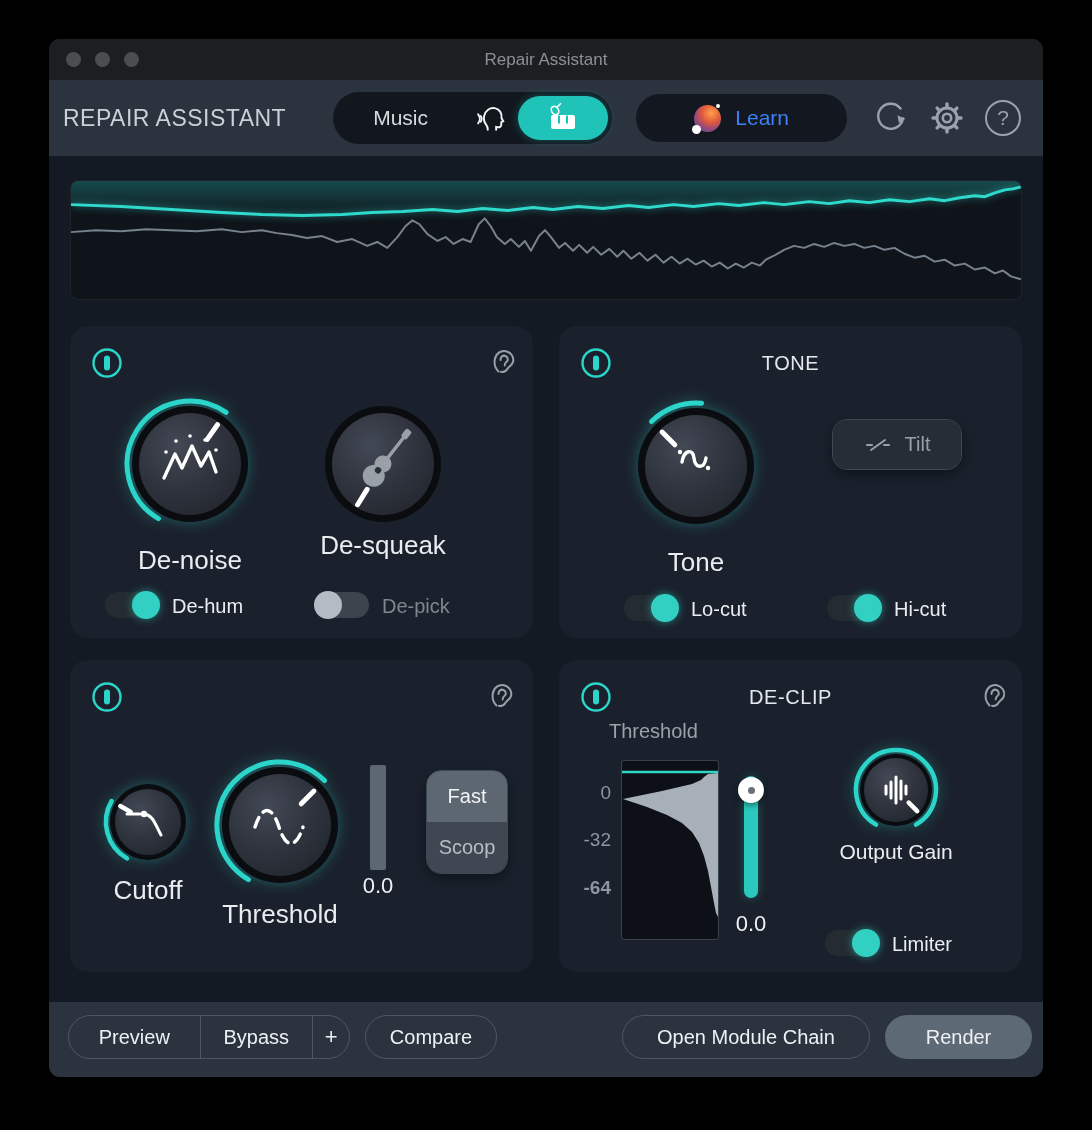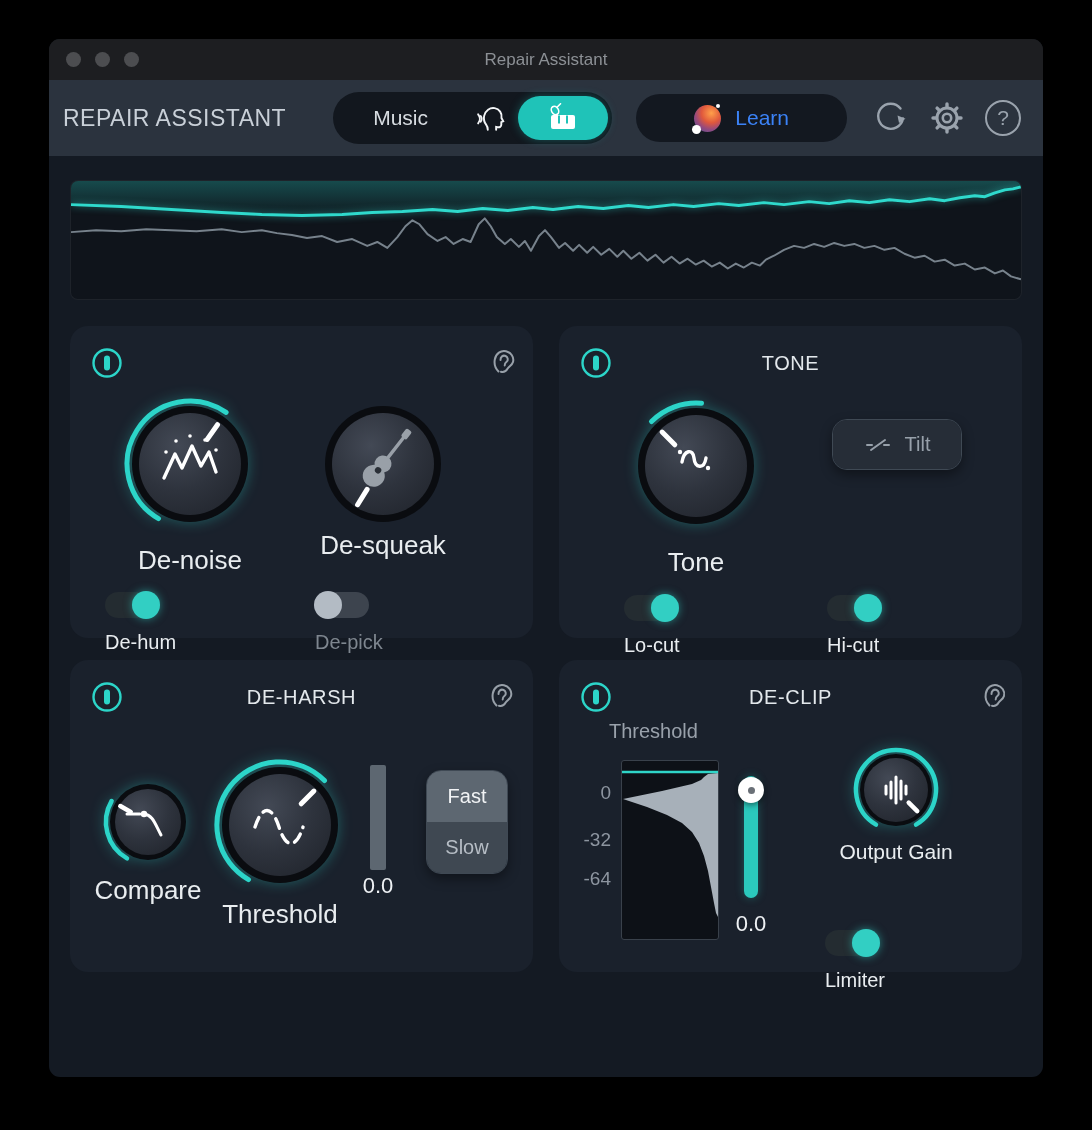--- a/index.html
+++ b/index.html
@@ -28,21 +28,21 @@
   .main{flex:1;padding:24px 21px 0;}
   .spectrum{height:120px;border-radius:8px;background:#0f141b;border:1px solid rgba(140,150,160,.12);overflow:hidden;box-sizing:border-box;}
   .grid{display:grid;grid-template-columns:1fr 1fr;gap:22px 26px;margin-top:26px;}
   .panel{height:312px;border-radius:18px;background:#1a212c;position:relative;}
   .power{position:absolute;left:21px;top:21px;width:32px;height:32px;}
   .ptitle{position:absolute;left:0;right:0;top:26px;text-align:center;font-size:20px;color:#e3e8ec;letter-spacing:.6px;}
   .ear{position:absolute;top:21px;width:26px;height:30px;}
   .knob{position:absolute;}
   .glow{filter:drop-shadow(0 0 7px rgba(44,213,201,.35));}
   .klabel{position:absolute;text-align:center;font-size:26px;color:#e9edf0;}
-  .trow{position:absolute;display:flex;align-items:flex-start;gap:13px;flex-direction:column;}
+  .trow{position:absolute;display:flex;align-items:flex-end;gap:13px;}
   .toggle{width:54px;height:26px;border-radius:13px;position:relative;}
   .toggle.on{background:#242c31;}
   .toggle.off{background:#3d444e;}
   .tknob{position:absolute;top:-1px;width:28px;height:28px;border-radius:50%;}
   .toggle.on .tknob{right:-1px;background:#32cfc3;box-shadow:0 0 9px rgba(50,207,195,.55);}
   .toggle.off .tknob{left:-1px;background:#b3bbc4;}
   .tlabel{font-size:20px;color:#e9edf0;}
   .tlabel.dim{color:#7e868f;}
   .vseg{position:absolute;border-radius:15px;overflow:hidden;border:1px solid #3f4954;box-shadow:0 5px 12px rgba(0,0,0,.4);}
   .opt{display:flex;align-items:center;justify-content:center;gap:8px;font-size:20px;}
@@ -279,21 +279,20 @@
         </div>
       </div>
 
       <div class="panel">
         <div class="power">
           <svg width="32" height="32" viewBox="0 0 32 32">
             <circle cx="16" cy="16" r="13.5" fill="none" stroke="#2cd5c9" stroke-width="2.4"></circle>
             <rect x="13" y="8.5" width="6" height="15" rx="3" fill="#2cd5c9"></rect>
           </svg>
         </div>
-        <div class="ptitle">DE-HARSH</div>
         <div class="ear" style="right:18px;">
           <svg width="26" height="30" viewBox="0 0 26 30" fill="none" stroke="#98a0a9" stroke-width="2" stroke-linecap="round">
             <path d="M7.5 24.5 C4.5 21.5 3 17 3.8 12.5 C4.8 6.5 10 3 15 4.2 C20 5.4 23.3 10.3 22 15 C21 18.5 18 19.3 16.5 21.8 C15.2 24 12.7 25.6 10 24.8"></path>
             <path d="M9.5 13 C9.3 9.8 12 7.8 14.6 9 C17.2 10.2 17.4 13.4 15.6 14.8 C14.3 15.8 13.6 16.8 13.7 18.4"></path>
           </svg>
         </div>
 
         <div class="knob" style="left:30px;top:114px;">
           <svg class="glow" width="96" height="96" viewBox="0 0 96 96">
             <circle cx="48" cy="48" r="38" fill="#0a0c10"></circle>
@@ -311,32 +310,32 @@
         <div class="knob" style="left:140px;top:95px;">
           <svg class="glow" width="140" height="140" viewBox="0 0 140 140">
             <circle cx="70" cy="70" r="58" fill="#0a0c10"></circle>
             <circle cx="70" cy="70" r="51" fill="url(#faceGrad)"></circle>
             <path d="M38.5 124.6 A63 63 0 1 1 114.5 25.5" fill="none" stroke="#2cd5c9" stroke-width="5" stroke-linecap="round"></path>
             <line x1="91.2" y1="48.8" x2="103.9" y2="36.1" stroke="#fff" stroke-width="5" stroke-linecap="round"></line>
             <path d="M45 72 C52 50 62 50 69 72 C76 94 86 94 93 72" fill="none" stroke="#fff" stroke-width="3.4" stroke-linecap="round" stroke-dasharray="10 7"></path>
           </svg>
         </div>
 
-        <div class="klabel" style="left:18px;top:215px;width:120px;">Compare</div>
+        <div class="klabel" style="left:18px;top:215px;width:120px;">Cutoff</div>
         <div class="klabel" style="left:130px;top:239px;width:160px;">Threshold</div>
 
         <div class="meter"></div>
         <div class="mval">0.0</div>
 
         <div class="vseg" style="left:356px;top:110px;width:80px;">
           <div class="opt opt-fast">
             <span>Fast</span>
           </div>
           <div class="opt opt-slow">
-            <span>Slow</span>
+            <span>Scoop</span>
           </div>
         </div>
       </div>
 
       <div class="panel">
         <div class="power">
           <svg width="32" height="32" viewBox="0 0 32 32">
             <circle cx="16" cy="16" r="13.5" fill="none" stroke="#2cd5c9" stroke-width="2.4"></circle>
             <rect x="13" y="8.5" width="6" height="15" rx="3" fill="#2cd5c9"></rect>
           </svg>
@@ -346,21 +345,21 @@
           <svg width="26" height="30" viewBox="0 0 26 30" fill="none" stroke="#98a0a9" stroke-width="2" stroke-linecap="round">
             <path d="M7.5 24.5 C4.5 21.5 3 17 3.8 12.5 C4.8 6.5 10 3 15 4.2 C20 5.4 23.3 10.3 22 15 C21 18.5 18 19.3 16.5 21.8 C15.2 24 12.7 25.6 10 24.8"></path>
             <path d="M9.5 13 C9.3 9.8 12 7.8 14.6 9 C17.2 10.2 17.4 13.4 15.6 14.8 C14.3 15.8 13.6 16.8 13.7 18.4"></path>
           </svg>
         </div>
 
         <div class="dc-thr">Threshold</div>
 
         <span class="scale" style="top:122px;">0</span>
         <span class="scale" style="top:169px;">-32</span>
-        <span class="scale" style="top:208px;">-64</span>
+        <span class="scale" style="top:217px;font-weight:bold;">-64</span>
 
         <div class="hist">
           <svg width="96" height="178" viewBox="0 0 96 178" preserveAspectRatio="none">
             <polygon fill="#a7b0b9" points="96,12 86,13 82,16 79,19 70,23 40,30 1,38 25,46 45,54 60,62 70,71 77,82 82,95 86,110 89,126 92,142 94,152 96,156"></polygon>
             <line x1="0" y1="11" x2="96" y2="11" stroke="#2fd5c8" stroke-width="2.5"></line>
           </svg>
         </div>
 
         <div class="slider-track"></div>
         <div class="slider-handle"></div>
@@ -387,14 +386,24 @@
           <div class="toggle on">
               <div class="tknob"></div>
             </div>
           <span class="tlabel">Limiter</span>
         </div>
       </div>
 
     </div>
   </div>
 
+  <div class="footer">
+    <div class="fbtn fgroup">
+      <div class="seg seg-preview">Preview</div>
+      <div class="seg seg-bypass">Bypass</div>
+      <div class="seg seg-plus">+</div>
+    </div>
+    <div class="fbtn f-compare">Compare</div>
+    <div class="fbtn f-omc">Open Module Chain</div>
+    <div class="fbtn f-render">Render</div>
+  </div>
 
 </div>
 
 </body></html>

